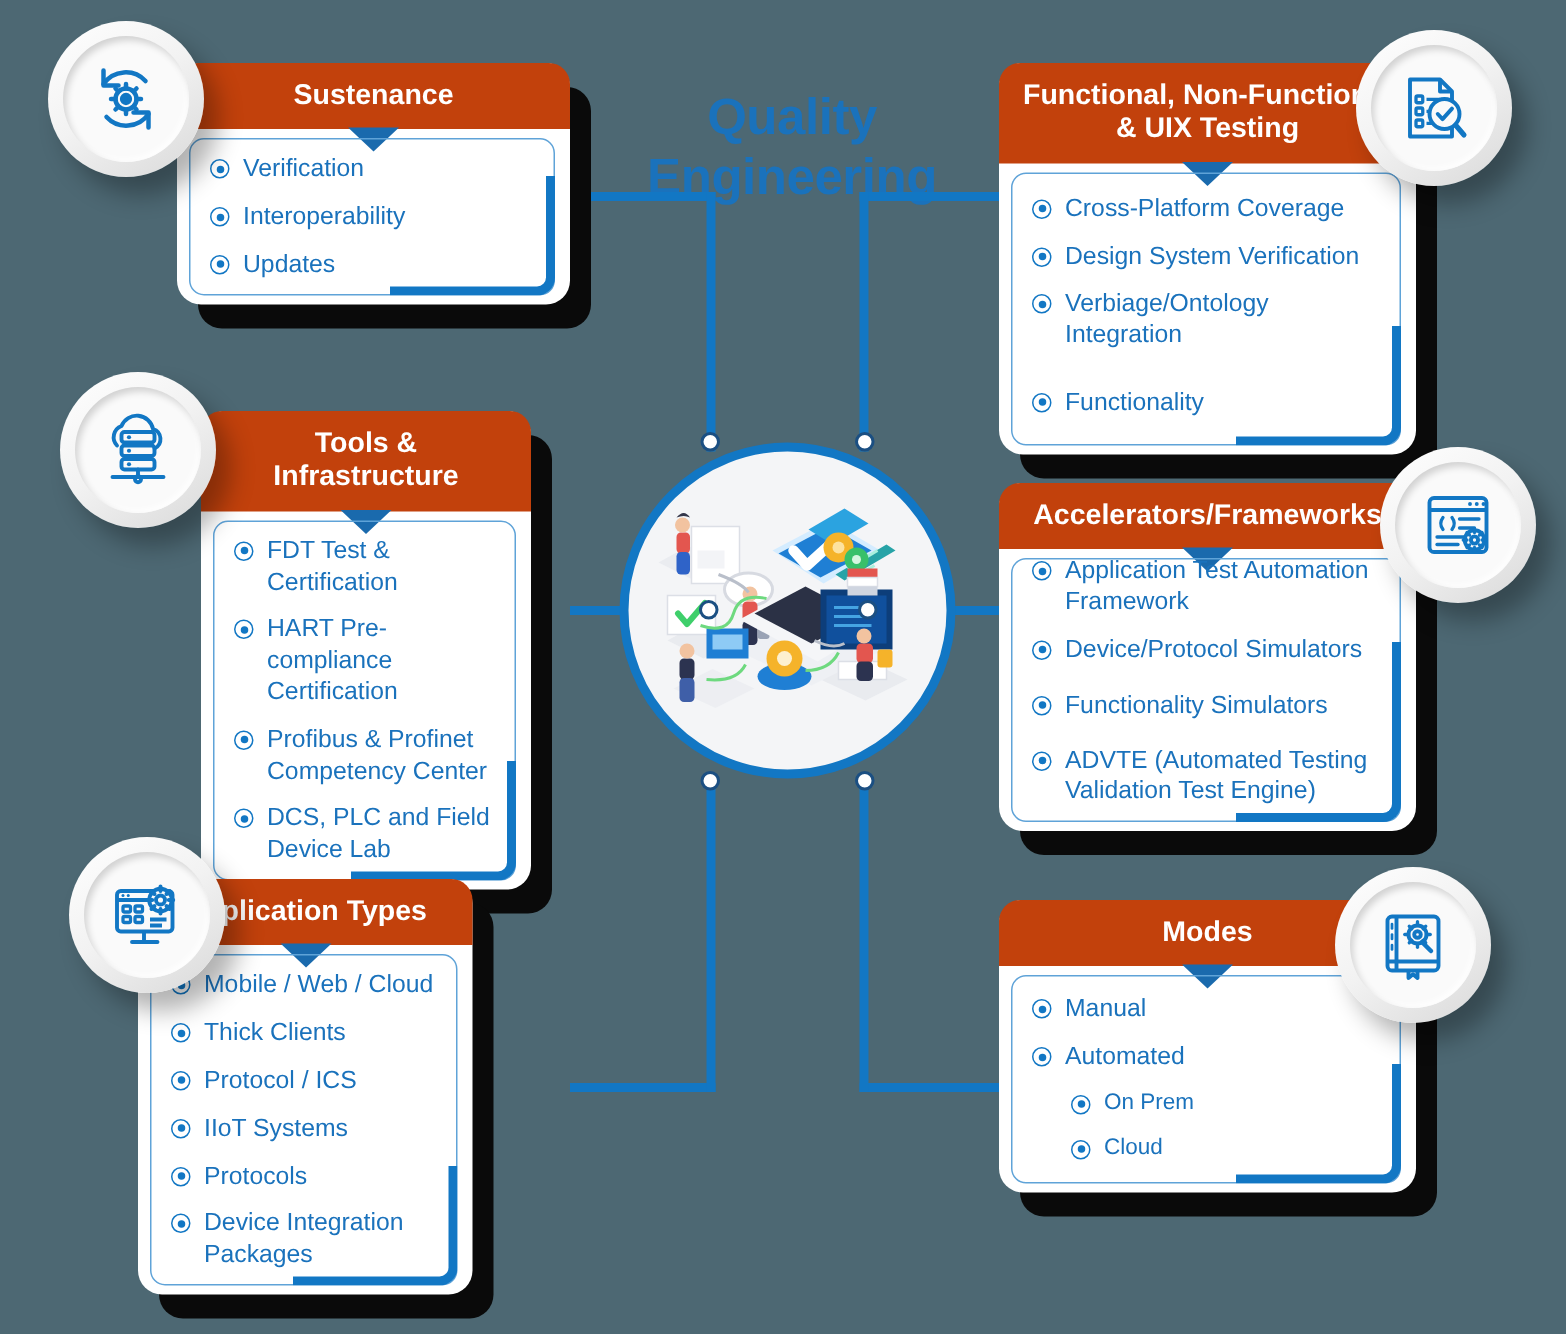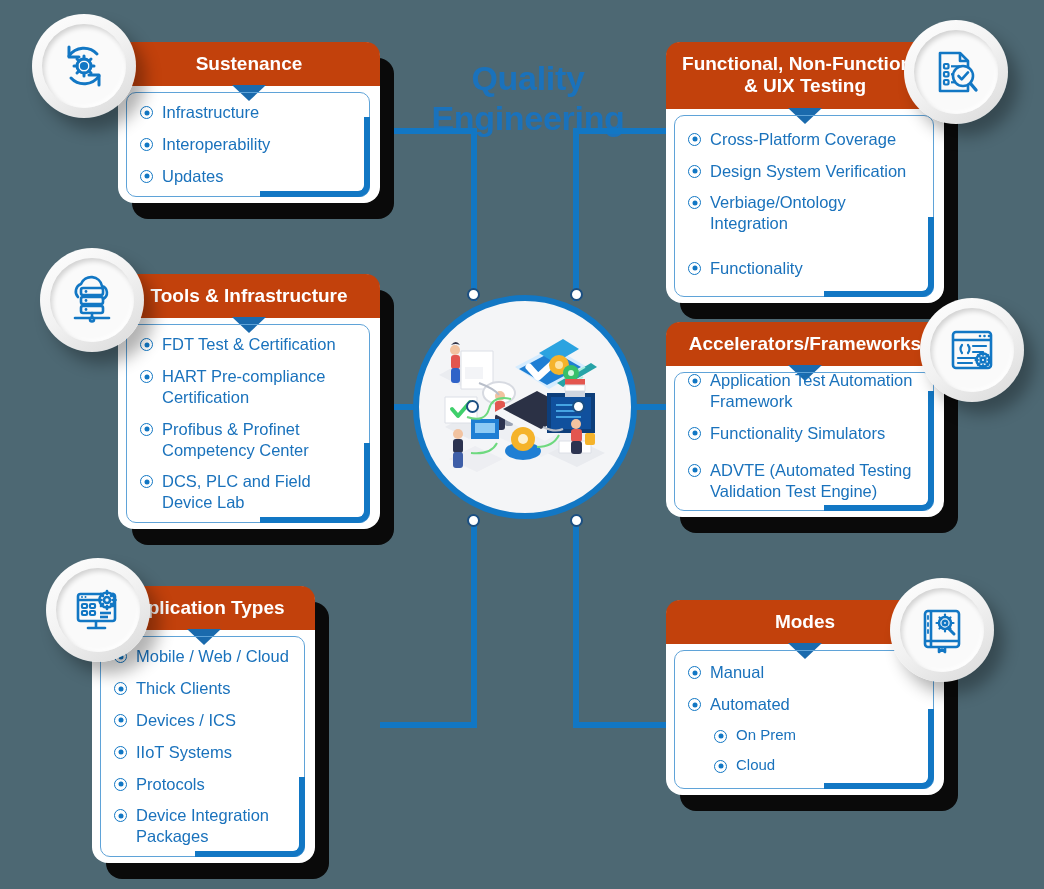--- a/index.html
+++ b/index.html
@@ -128,21 +128,21 @@
   .badge .ring {
     width: 84px; height: 84px; border-radius: 50%;
     background: #fafafa;
     box-shadow: inset 2px 3px 5px rgba(0,0,0,0.16), inset -2px -2px 4px rgba(255,255,255,0.9);
     display: flex; align-items: center; justify-content: center;
   }
   .badge svg { display: block; }
 
   
   #card-sustenance   { left: 118px; top: 42px;  width: 262px; }
-  #card-tools        { left: 118px; top: 274px; width: 262px; }
+  #card-tools        { left: 134px; top: 274px; width: 220px; }
   #card-apptypes     { left: 92px; top: 586px; width: 223px; }
   #card-functional   { left: 666px; top: 42px;  width: 278px; }
   #card-accel        { left: 666px; top: 322px; width: 278px; }
   #card-modes        { left: 666px; top: 600px; width: 278px; }
 
   #badge-sustenance  { left: 32px;  top: 14px; }
   #badge-tools       { left: 40px;  top: 248px; }
   #badge-apptypes    { left: 46px;  top: 558px; }
   #badge-functional  { left: 904px; top: 20px; }
   #badge-accel       { left: 920px; top: 298px; }
@@ -271,21 +271,21 @@
   </div>
 
   <div class="card" id="card-sustenance">
     <div class="card-head">Sustenance</div>
     <div class="card-body">
       <div class="inner-frame"></div>
       <div class="accent-corner"></div>
       <ul class="items">
         <li>
             <span class="bullet"></span>
-            <span class="itxt">Infrastructure</span>
+            <span class="itxt">Verification</span>
           </li>
         <li>
             <span class="bullet"></span>
             <span class="itxt">Interoperability</span>
           </li>
         <li>
             <span class="bullet"></span>
             <span class="itxt">Updates</span>
           </li>
       </ul>
@@ -365,21 +365,21 @@
         <li>
             <span class="bullet"></span>
             <span class="itxt">Mobile / Web / Cloud</span>
           </li>
         <li>
             <span class="bullet"></span>
             <span class="itxt">Thick Clients</span>
           </li>
         <li>
             <span class="bullet"></span>
-            <span class="itxt">Devices / ICS</span>
+            <span class="itxt">Protocol / ICS</span>
           </li>
         <li>
             <span class="bullet"></span>
             <span class="itxt">IIoT Systems</span>
           </li>
         <li>
             <span class="bullet"></span>
             <span class="itxt">Protocols</span>
           </li>
         <li>
@@ -472,20 +472,24 @@
     <div class="card-body" style="padding-top:4px;">
       <div class="inner-frame"></div>
       <div class="accent-corner tall"></div>
       <ul class="items">
         <li>
             <span class="bullet"></span>
             <span class="itxt">Application Test Automation Framework</span>
           </li>
         <li style="margin-bottom:16px;">
             <span class="bullet"></span>
+            <span class="itxt">Device/Protocol Simulators</span>
+          </li>
+        <li style="margin-bottom:16px;">
+            <span class="bullet"></span>
             <span class="itxt">Functionality Simulators</span>
           </li>
         <li>
             <span class="bullet"></span>
             <span class="itxt">ADVTE (Automated Testing Validation Test Engine)</span>
           </li>
       </ul>
     </div>
   </div>
   <div class="badge" id="badge-accel">

